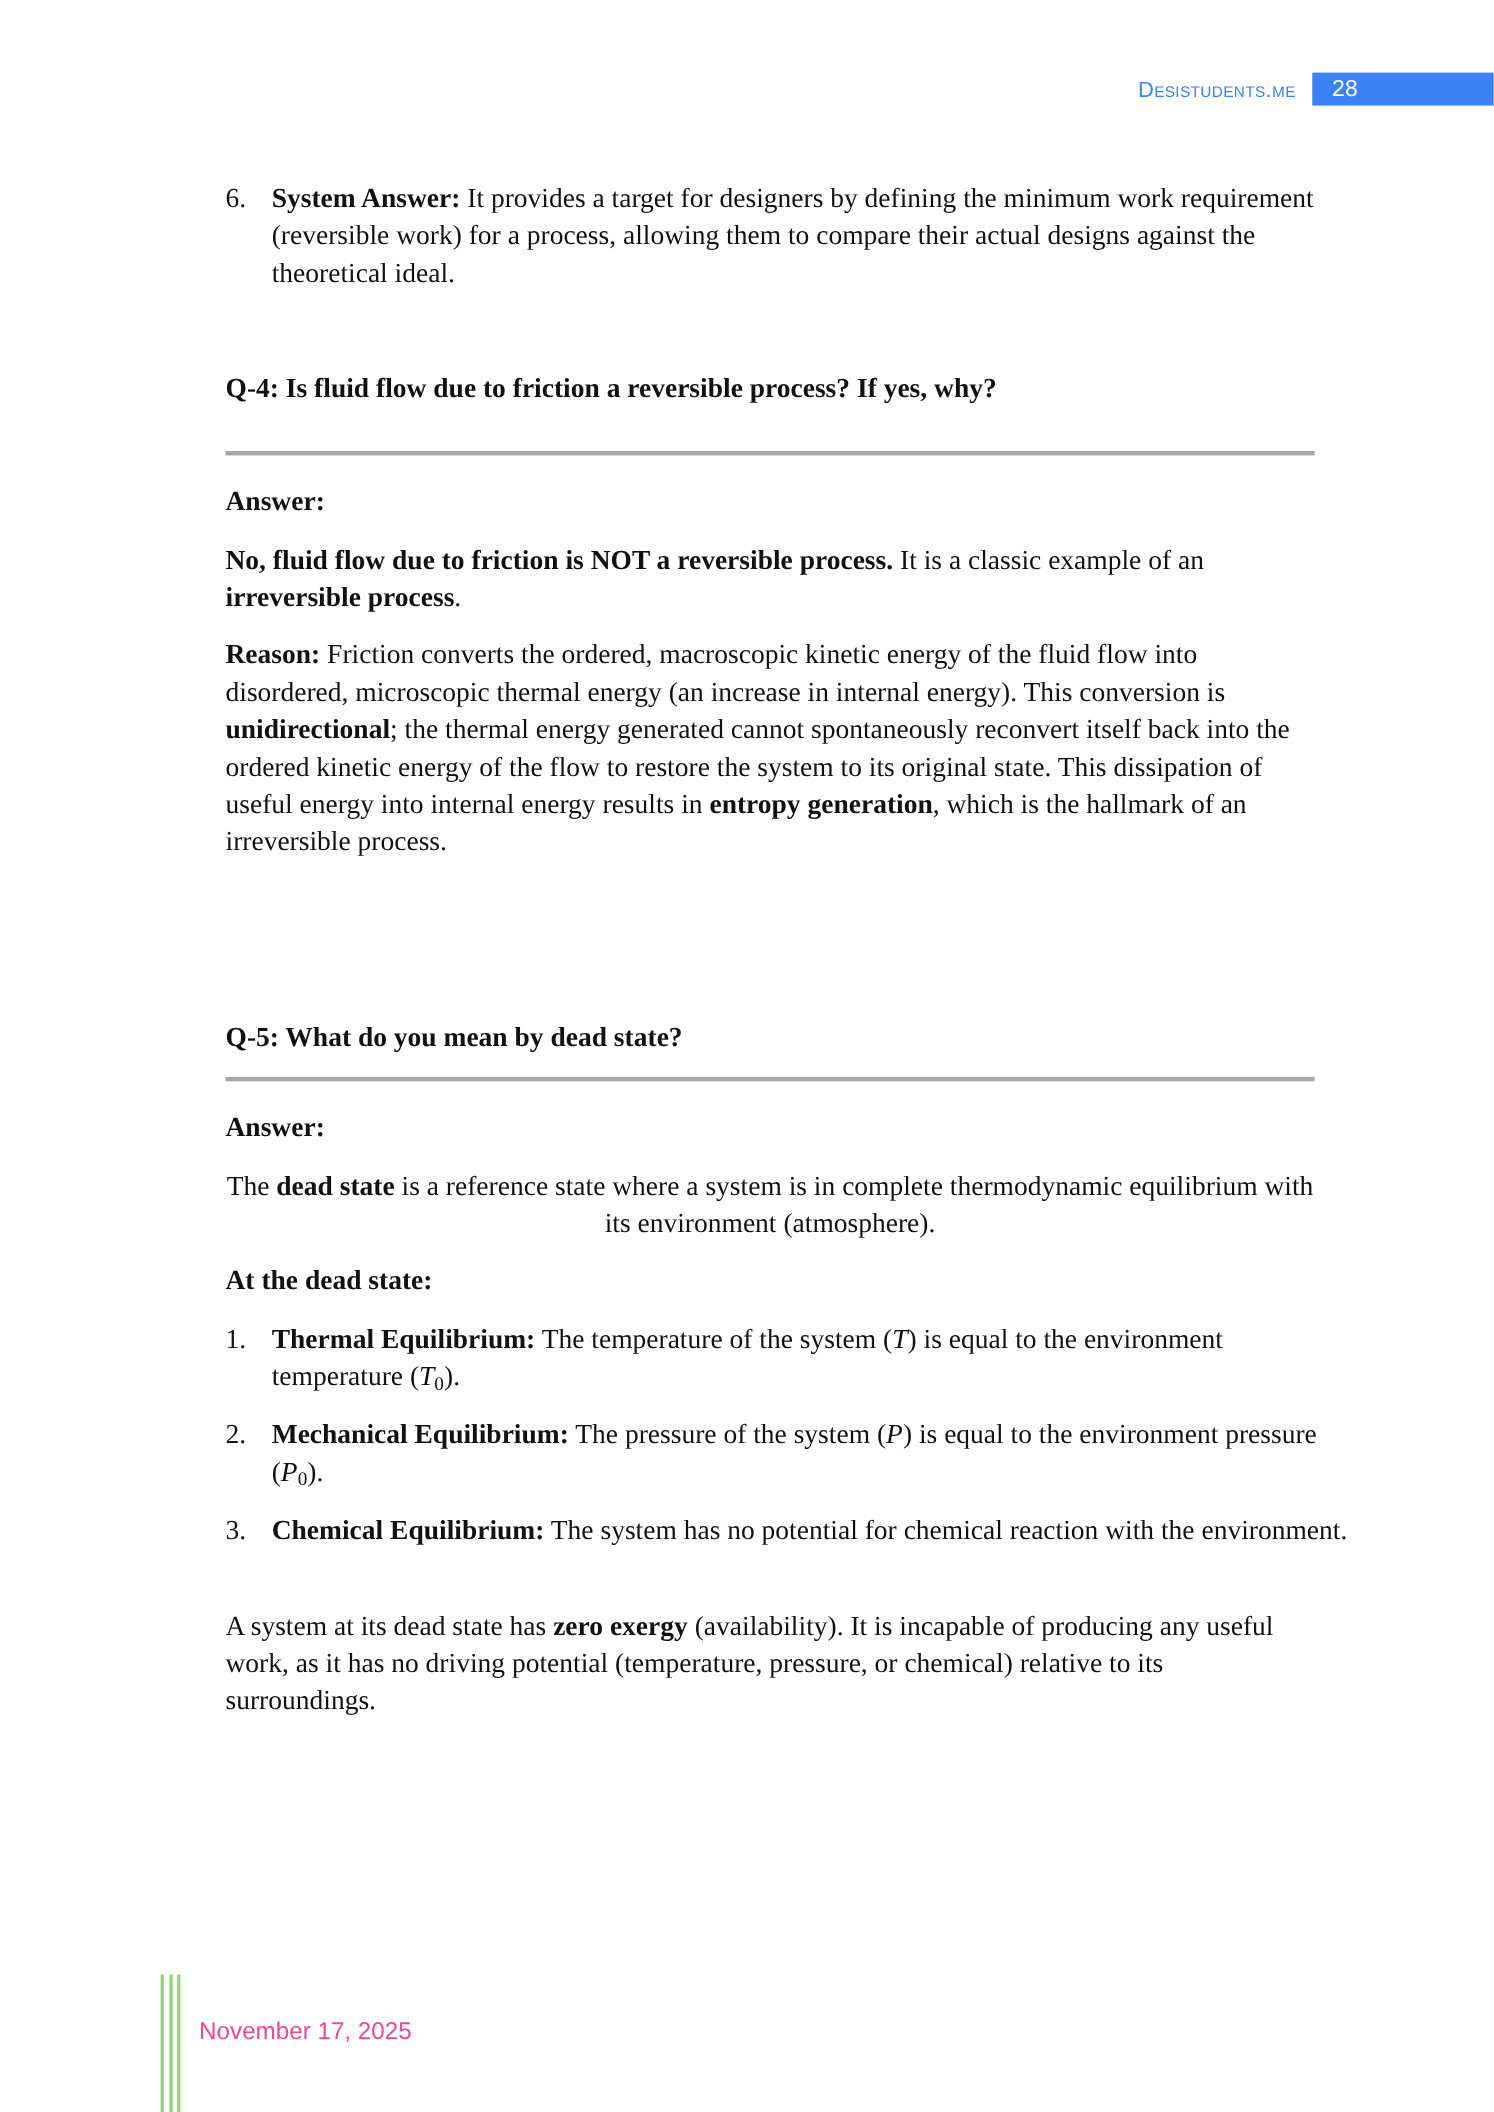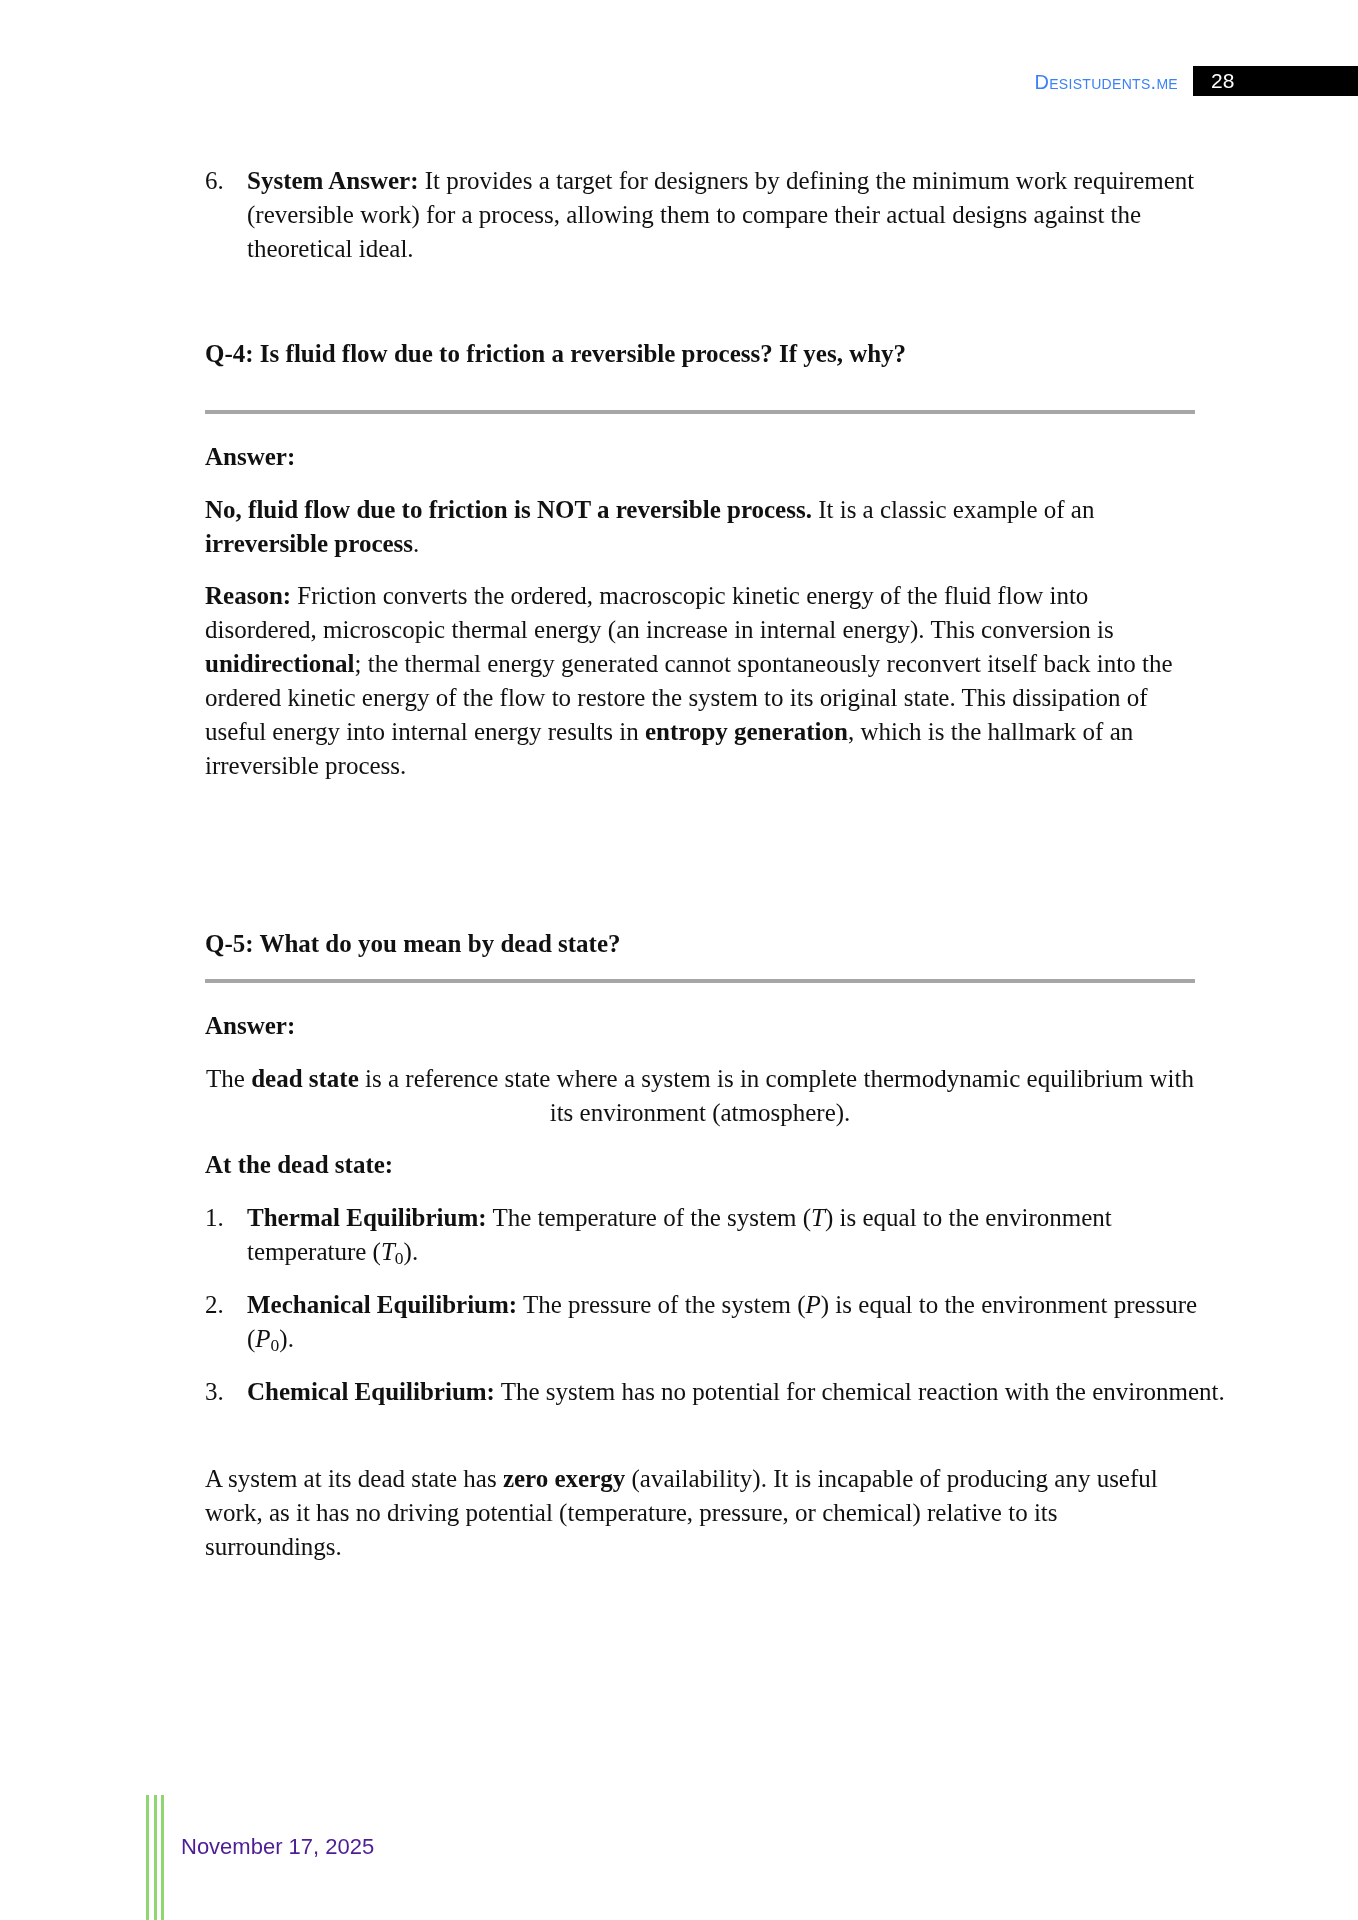--- a/index.html
+++ b/index.html
@@ -1,35 +1,35 @@
 <!DOCTYPE html>
 <html><head>
   <meta charset="utf-8">
   <style>
     html, body { margin: 0; padding: 0; background: #ffffff; }
     body { width: 1358px; height: 1920px; position: relative; overflow: hidden;
       font-family: "Liberation Serif", serif; color: #111; }
     .header-site { position: absolute; top: 68px; right: 180px; font-family: "Liberation Sans", sans-serif;
       font-size: 20px; color: #3b82f6; font-variant: small-caps; letter-spacing: 0.3px; line-height: 28px; }
     .header-page { position: absolute; top: 66px; left: 1193px; right: 0; height: 30px;
-      background: #000000; color: #fff; font-family: "Liberation Sans", sans-serif; font-size: 21px;
+      background: #3b82f6; color: #fff; font-family: "Liberation Sans", sans-serif; font-size: 21px;
       line-height: 30px; padding-left: 18px; box-sizing: border-box; }
     .content { position: absolute; left: 205px; width: 990px; top: 0; }
     .p { position: absolute; left: 0; width: 990px; font-size: 25px; line-height: 34px; margin: 0; }
     .num { position: absolute; left: 0; }
     .indent { padding-left: 42px; }
     b { font-weight: bold; }
     .q { font-weight: bold; }
     .rule { position: absolute; left: 0; width: 990px; height: 4px; background: #a6a6a6; }
     .math { font-style: italic; }
     sub { font-size: 0.7em; vertical-align: -0.25em; font-style: normal; }
     .footer-bars { position: absolute; left: 146px; top: 1795px; width: 20px; height: 125px; }
     .footer-bars span { position: absolute; top: 0; bottom: 0; width: 3px; background: #8fd672; }
     .footer-date { position: absolute; left: 181px; top: 1834px; font-family: "Liberation Sans", sans-serif;
-      font-size: 22px; color: #4c1d95; }
+      font-size: 22px; color: #ec4899; }
   </style>
 </head>
 <body>
 
 <div class="header-site">Desistudents.me</div>
 <div class="header-page">28</div>
 
 <div class="content">
 
   <p class="p indent" style="top:164px;">

